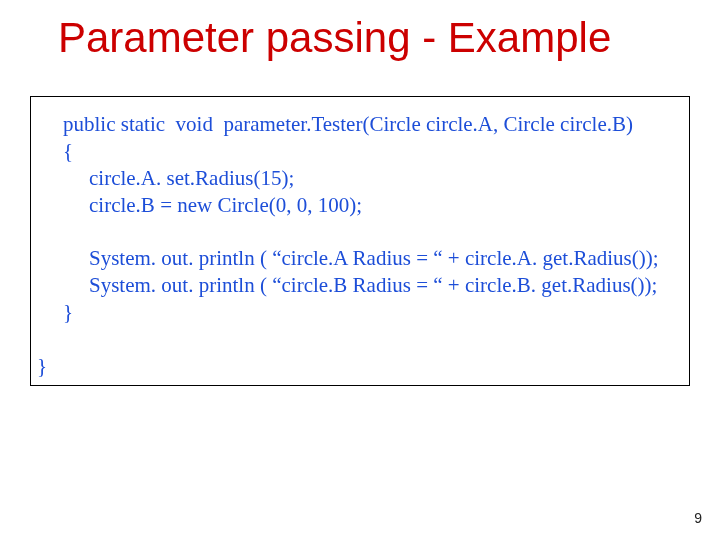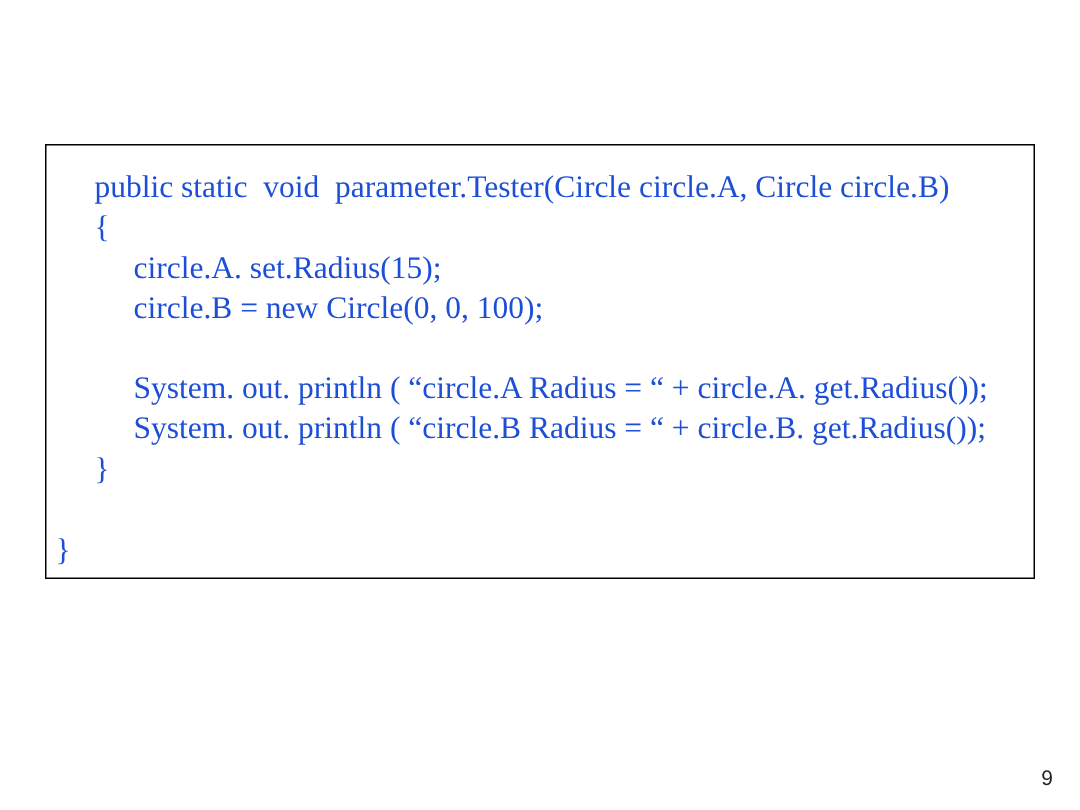--- a/index.html
+++ b/index.html
@@ -58,20 +58,21 @@
     font-family: Arial, Helvetica, sans-serif;
     font-size: 14px;
     color: #222;
   }
 </style>
 </head>
 <body>
 
 <div class="slide">
 
+  <div class="title">Parameter passing - Example</div>
 
   <div class="code-box"><span>public static  void  parameter.Tester(Circle circle.A, Circle circle.B)</span>
 <span>{</span>
 <span class="body-indent">circle.A. set.Radius(15);</span>
 <span class="body-indent">circle.B = new Circle(0, 0, 100);</span>
 <span></span>
 <span class="body-indent">System. out. println ( “circle.A Radius = “ + circle.A. get.Radius());</span>
 <span class="body-indent">System. out. println ( “circle.B Radius = “ + circle.B. get.Radius());</span>
 <span>}</span>
 

